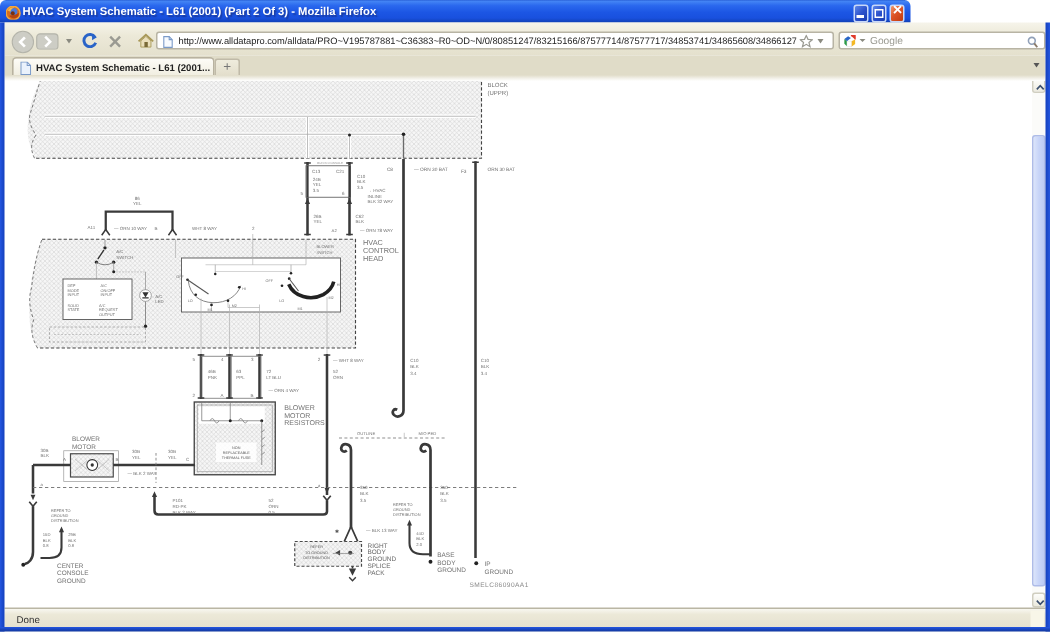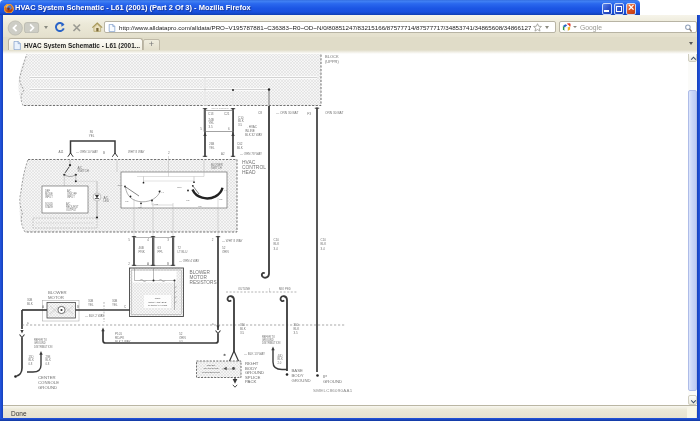--- a/index.html
+++ b/index.html
@@ -4,21 +4,21 @@
 <style>
 html,body{margin:0;padding:0;}
 body{width:700px;height:421px;overflow:hidden;position:relative;font-family:"Liberation Sans",sans-serif;background:#fff;-webkit-font-smoothing:antialiased;}
 #win{position:absolute;left:0;top:0;width:700px;height:421px;}
 
 #bl,#br,#bb{position:absolute;background:linear-gradient(90deg,#2456e0,#1440bc);z-index:50;}
 #bl{left:0;top:15px;width:3px;height:406px;}
 #br{right:0;top:15px;width:3px;height:406px;background:linear-gradient(90deg,#1440bc,#2456e0);}
 #bb{left:0;bottom:0;width:700px;height:3px;background:linear-gradient(180deg,#2456e0,#11379e);}
 
-#title{position:absolute;left:0;top:0;width:640px;height:15px;background:linear-gradient(180deg,#2a62d8 0%,#4384f4 6%,#2a68ee 25%,#1c56e4 55%,#1950de 80%,#1243bd 96%,#0f3aa6 100%);border-radius:4px 4px 0 0;}
+#title{position:absolute;left:0;top:0;width:591px;height:15px;background:linear-gradient(180deg,#2a62d8 0%,#4384f4 6%,#2a68ee 25%,#1c56e4 55%,#1950de 80%,#1243bd 96%,#0f3aa6 100%);border-radius:4px 4px 0 0;padding-left:16px;}
 #title .txt{position:absolute;left:15px;top:3px;color:#fff;font-size:7.5px;font-weight:bold;letter-spacing:0px;text-shadow:1px 1px 1px #1a3898;white-space:nowrap;}
 
 .wbtn{position:absolute;top:3px;width:10.5px;height:11.5px;border-radius:2px;border:1px solid #c8d8f8;box-sizing:border-box;}
 #btnmin{right:28px;background:linear-gradient(135deg,#5d86e8 0%,#2c52cc 50%,#1a3cae 100%);}
 #btnmax{right:16px;background:linear-gradient(135deg,#5d86e8 0%,#2c52cc 50%,#1a3cae 100%);}
 #btncls{right:4px;background:linear-gradient(135deg,#f09a6a 0%,#dd5426 45%,#c13a10 100%);}
 #btnmin:after{content:"";position:absolute;left:1.5px;bottom:1.5px;width:4.5px;height:1.8px;background:#fff;}
 #btnmax:after{content:"";position:absolute;left:1.8px;top:2.2px;width:4.2px;height:3.8px;border:1px solid #fff;border-top-width:1.4px;}
 #btncls:after{content:"\00d7";position:absolute;left:1.6px;top:-2.8px;color:#fff;font-size:11px;font-weight:bold;}
 

